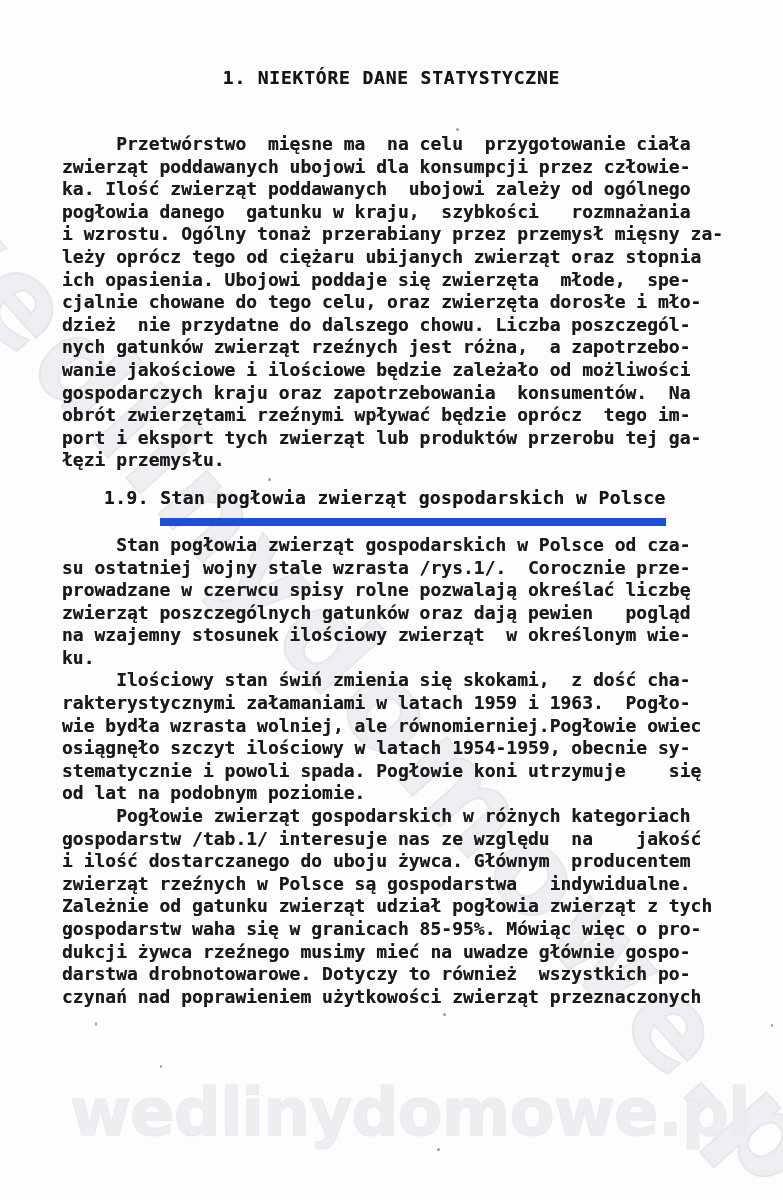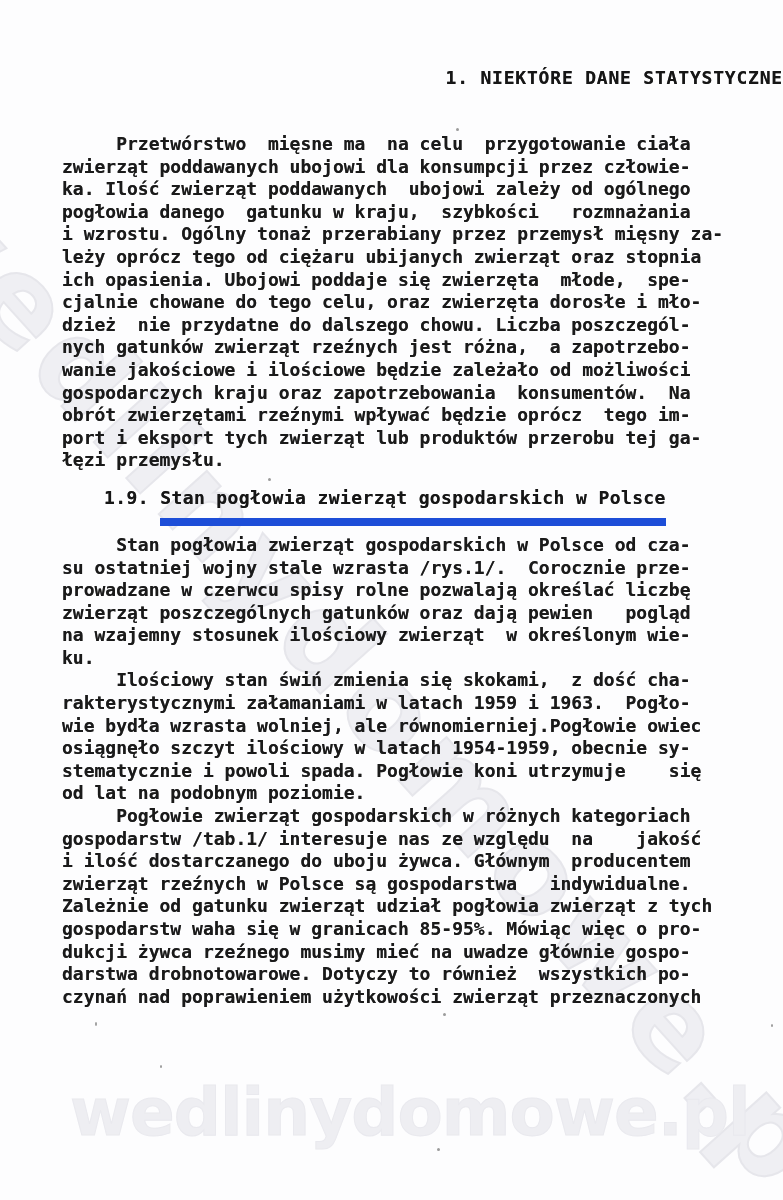--- a/index.html
+++ b/index.html
@@ -24,21 +24,21 @@
   .wm-bottom {
     position: absolute; top: 1074px; left: 70px;
     font-family: "DejaVu Sans", sans-serif; font-weight: bold;
     font-size: 66px; letter-spacing: -1px; white-space: nowrap;
     color: #eeeef2; -webkit-text-stroke: 1px #e9e9ee;
     z-index: 1; user-select: none;
   }
   
   .title {
     position: absolute; top: 66px; left: 0; width: 100%;
-    text-align: right; z-index: 2;
+    text-align: center; z-index: 2;
     font-weight: bold; font-size: 18px; line-height: 24px;
     letter-spacing: 0.8px; color: #161616;
     text-shadow: 0 0 0.6px rgba(0,0,0,0.65);
   }
   .body-text {
     position: absolute; left: 62px; top: 133px; width: 680px; z-index: 2;
   }
   .para {
     white-space: pre; margin: 0;
     font-weight: bold; font-size: 18px; line-height: 22.6px;

